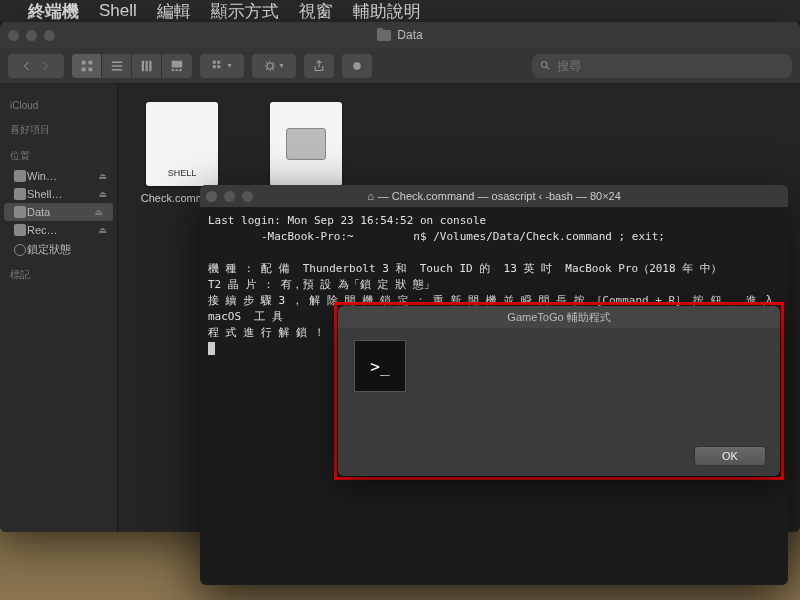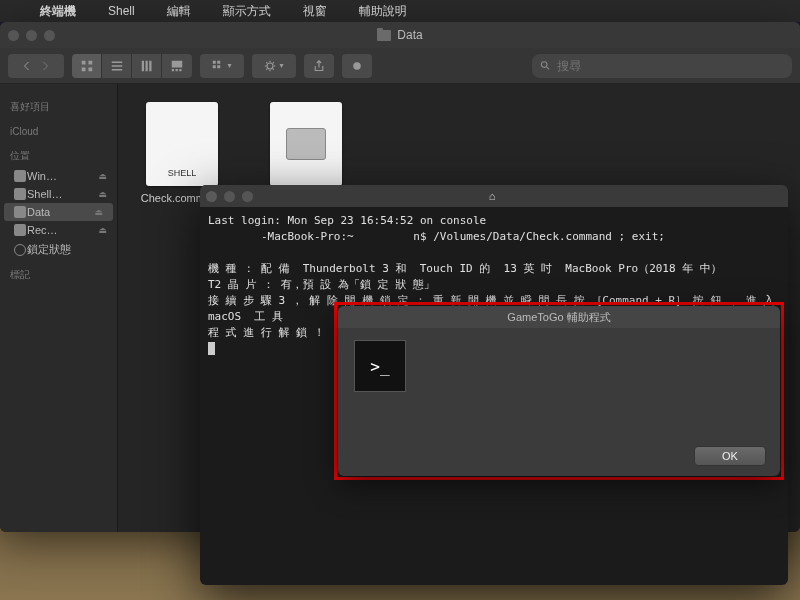--- a/index.html
+++ b/index.html
@@ -6,22 +6,22 @@
   body {
     width: 800px; height: 600px;
     font-family: -apple-system, "Helvetica Neue", Arial, sans-serif;
     background: linear-gradient(180deg, #1a1a2e 0%, #2d2416 35%, #5a4a2e 60%, #8a7550 100%);
     overflow: hidden; position: relative;
   }
 
   
   .menubar {
     height: 22px; background: #2a2a2a; color: #ddd;
-    display: flex; align-items: center; font-size: 12px;
-    padding: 4px 8px; gap: 32px;
+    display: flex; align-items: center; font-size: 17px;
+    padding: 4px 8px; gap: 20px;
   }
   .menubar .apple { font-size: 14px; }
   .menubar span { cursor: default; }
   .menubar .appname { font-weight: 600; }
 
   
   .finder {
     position: absolute; top: 22px; left: 0; width: 800px; height: 510px;
     background: #2e2e2e; border-radius: 6px; overflow: hidden;
     box-shadow: 0 10px 40px rgba(0,0,0,.5);
@@ -209,22 +209,22 @@
     <div class="search">
       <svg viewBox="0 0 16 16" width="12" height="12">
           <circle cx="6" cy="6" r="4" fill="none" stroke="#888" stroke-width="1.5"></circle>
           <path d="M9 9l4 4" stroke="#888" stroke-width="1.5"></path>
         </svg>
       <input placeholder="搜尋" style="">
     </div>
   </div>
   <div class="finder-body">
     <div class="sidebar">
+      <div class="sb-section">iCloud</div>
       <div class="sb-section">喜好項目</div>
-      <div class="sb-section">iCloud</div>
       <div class="sb-section">位置</div>
       <div class="sb-item">
           <span class="disk"></span>
           <span>Win…</span>
           <span class="ej">⏏</span>
         </div>
       <div class="sb-item">
           <span class="disk"></span>
           <span>Shell…</span>
           <span class="ej">⏏</span>
@@ -261,20 +261,21 @@
 </div>
 
 <div class="terminal">
   <div class="term-titlebar">
     <div class="traffic">
       <div class="tl"></div>
       <div class="tl"></div>
       <div class="tl"></div>
     </div>
     <span style="margin-right:4px">⌂</span>
+    <span>— Check.command — osascript ‹ -bash — 80×24</span>
   </div>
   <div class="term-body"><span>Last login: Mon Sep 23 16:54:52 on console</span>
 <span>        -MacBook-Pro:~         n$ /Volumes/Data/Check.command ; exit;</span>
 <span></span>
 <span>機 種 ： 配 備  Thunderbolt 3 和  Touch ID 的  13 英 吋  MacBook Pro（2018 年 中）</span>
 <span>T2 晶 片 ： 有，預 設 為「鎖 定 狀 態」</span>
 <span>接 續 步 驟 3 ， 解 除 開 機 鎖 定 ： 重 新 開 機 並 瞬 間 長 按 ［Command + R］ 按 鈕 ， 進 入  macOS  工 具</span>
 <span>程 式 進 行 解 鎖 ！</span>
 <span class="cursor"></span></div>
 </div>

